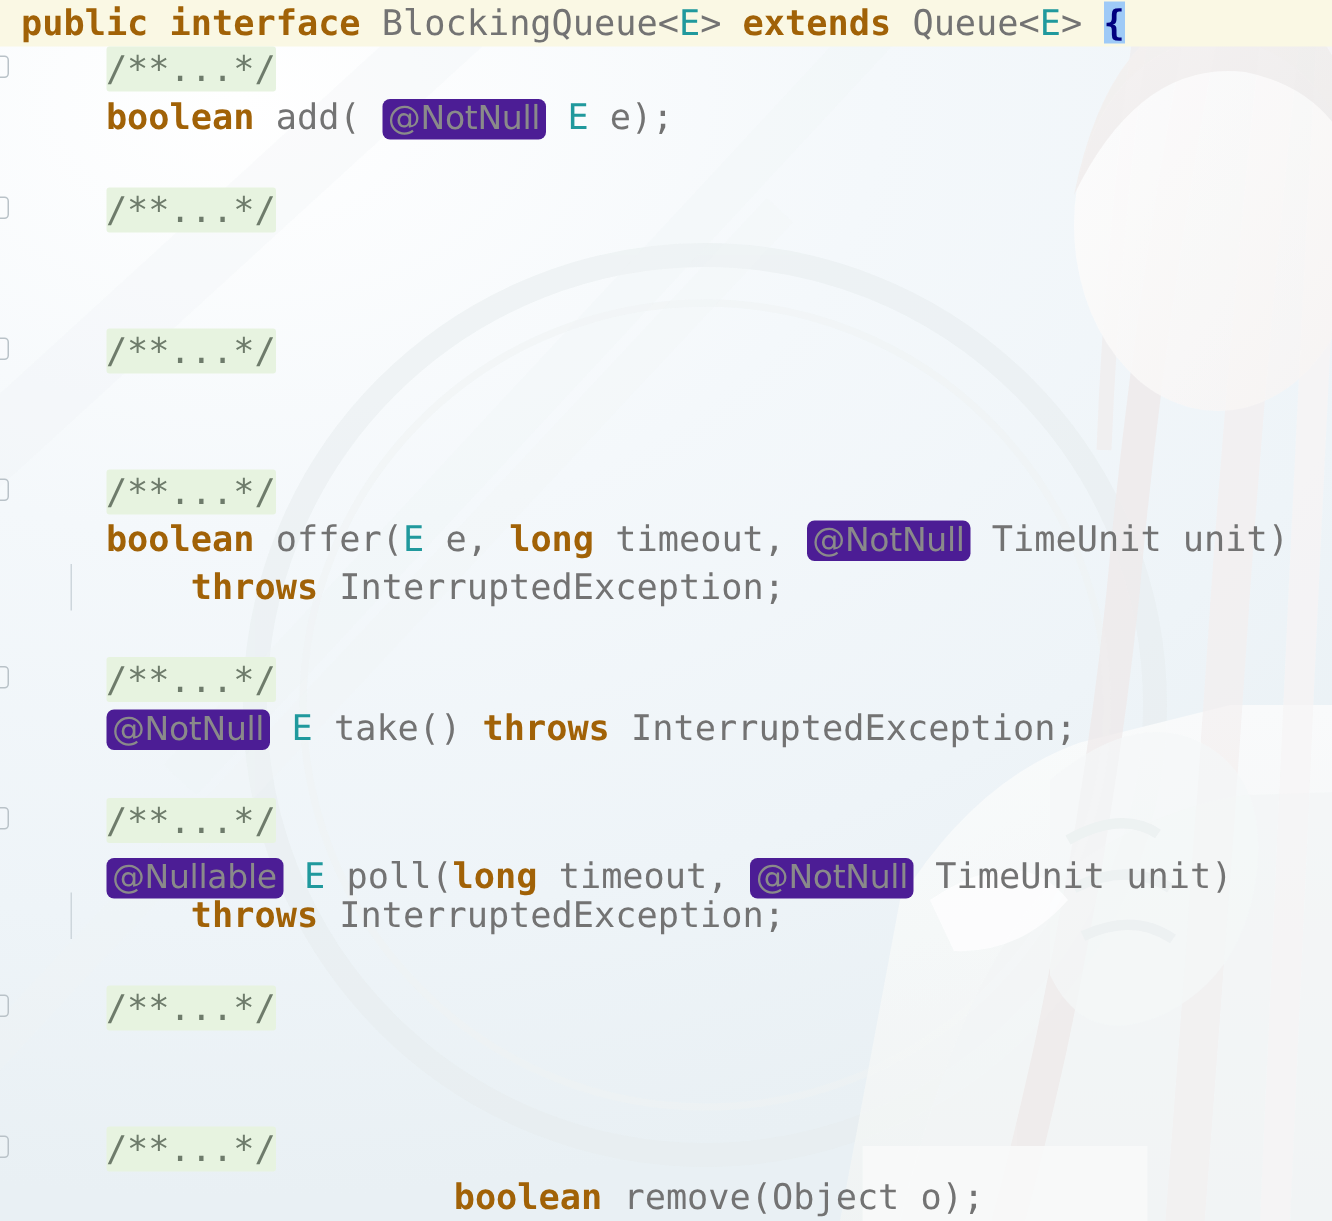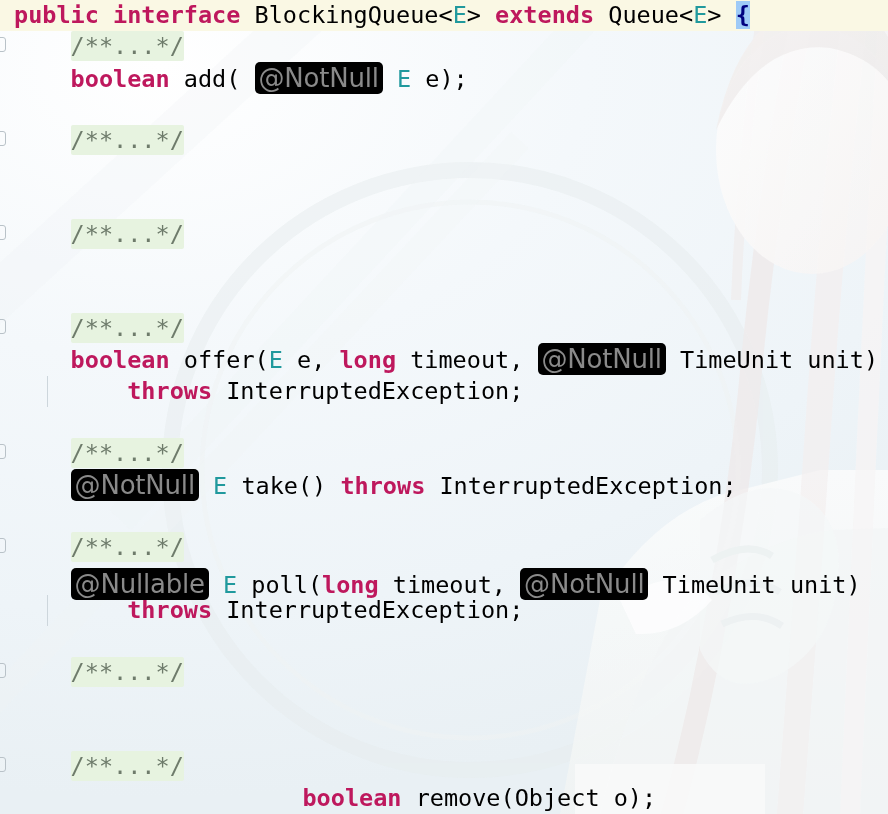--- a/index.html
+++ b/index.html
@@ -94,41 +94,41 @@
 
   
   .indent-guide {
     position: absolute;
     width: 1px;
     background: #cdd6dc;
     z-index: 1;
   }
 
   
-  .kw      { color: #be185d; font-weight: bold; }
+  .kw      { color: #a16207; font-weight: bold; }
   .type    { color: #20999d; }
-  .plain   { color: #000000; }
+  .plain   { color: #737373; }
   .fold {
     color: #6e7b6b;
     background: #e7f3e0;
     border-radius: 2px;
     padding: 1px 0;
   }
   .brace-match {
     color: #000080;
     font-weight: bold;
     background: #9ecaf7;
   }
   
   .anno {
     color: #8a8a8a;
-    background: #000000;
+    background: #4c1d95;
     border-radius: 5px;
     font-family: "DejaVu Sans", "Liberation Sans", sans-serif;
-    font-size: 26px;
+    font-size: 22px;
     padding: 1px 4px;
     letter-spacing: -0.2px;
   }
 </style>
 </head>
 <body>
 
 <div id="editor">
 
   <div id="bg-wash"></div>

